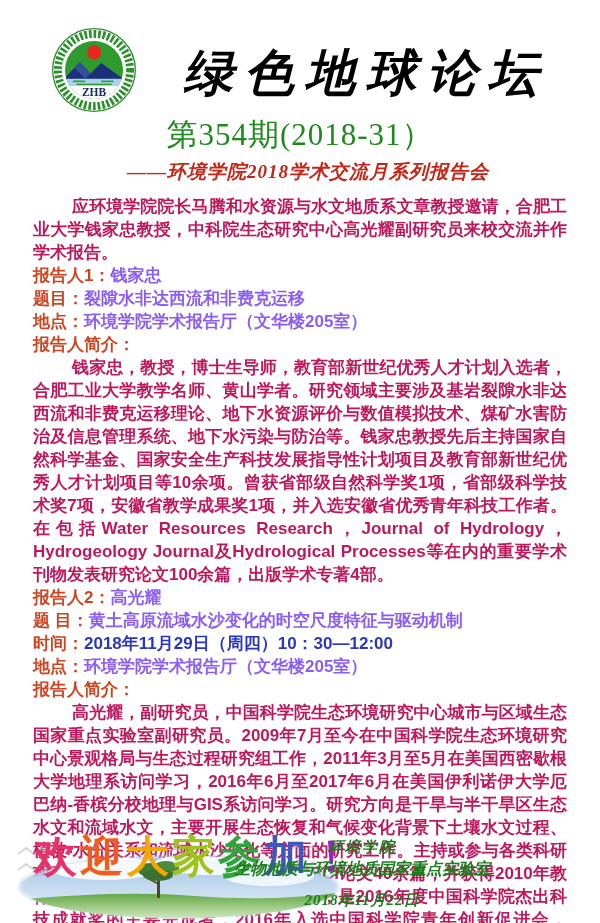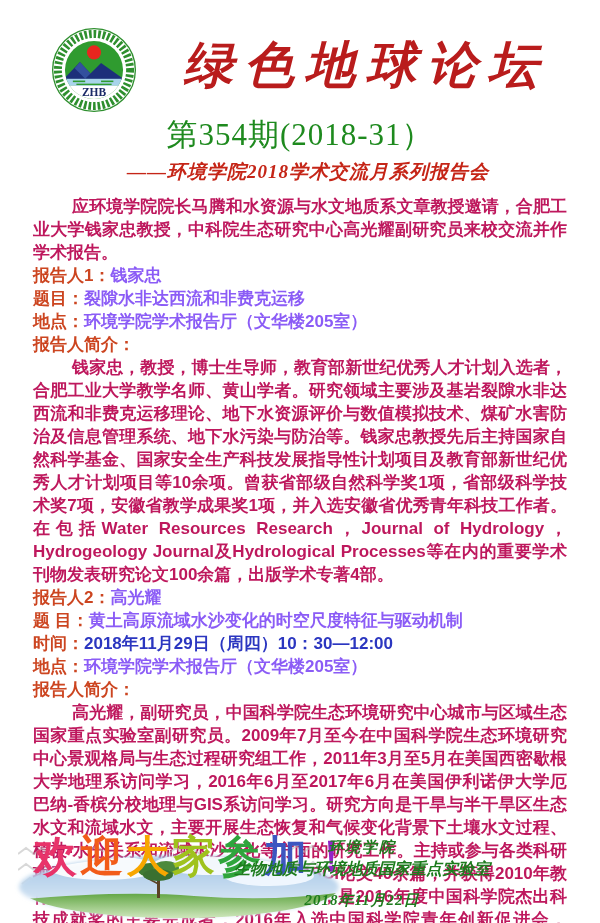--- a/index.html
+++ b/index.html
@@ -2,26 +2,26 @@
 <html><head>
 <meta charset="utf-8">
 <style>
   * { margin:0; padding:0; box-sizing:border-box; }
   body { background:#888; font-family:"Liberation Sans", sans-serif; }
   .page {
     position:relative; width:600px; height:923px; margin:0 auto;
     background:#ffffff; overflow:hidden;
   }
   
-  .header { display:flex; align-items:flex-start; padding:26px 8px 0 48px; }
+  .header { display:flex; align-items:center; padding:26px 8px 0 48px; }
   .logo { width:92px; height:88px; flex:0 0 auto; }
   .main-title {
     flex:1; text-align:center; margin-top:6px;
     font-family:Liberation Serif, serif; font-style:italic; font-weight:700;
-    font-size:50px; letter-spacing:11px; color:#b91c1c; white-space:nowrap;
+    font-size:50px; letter-spacing:11px; color:#000000; white-space:nowrap;
   }
   .issue-line {
     text-align:center; margin-top:0px;
     font-family:"Liberation Serif", serif; font-weight:400;
     font-size:31px; color:#1e8a1e; letter-spacing:1px;
   }
   .subtitle-line {
     text-align:center; margin-top:3px;
     font-family:"Liberation Serif", serif; font-style:italic; font-weight:700;
     font-size:19px; color:#c52517; letter-spacing:1px;margin-left:16px;

